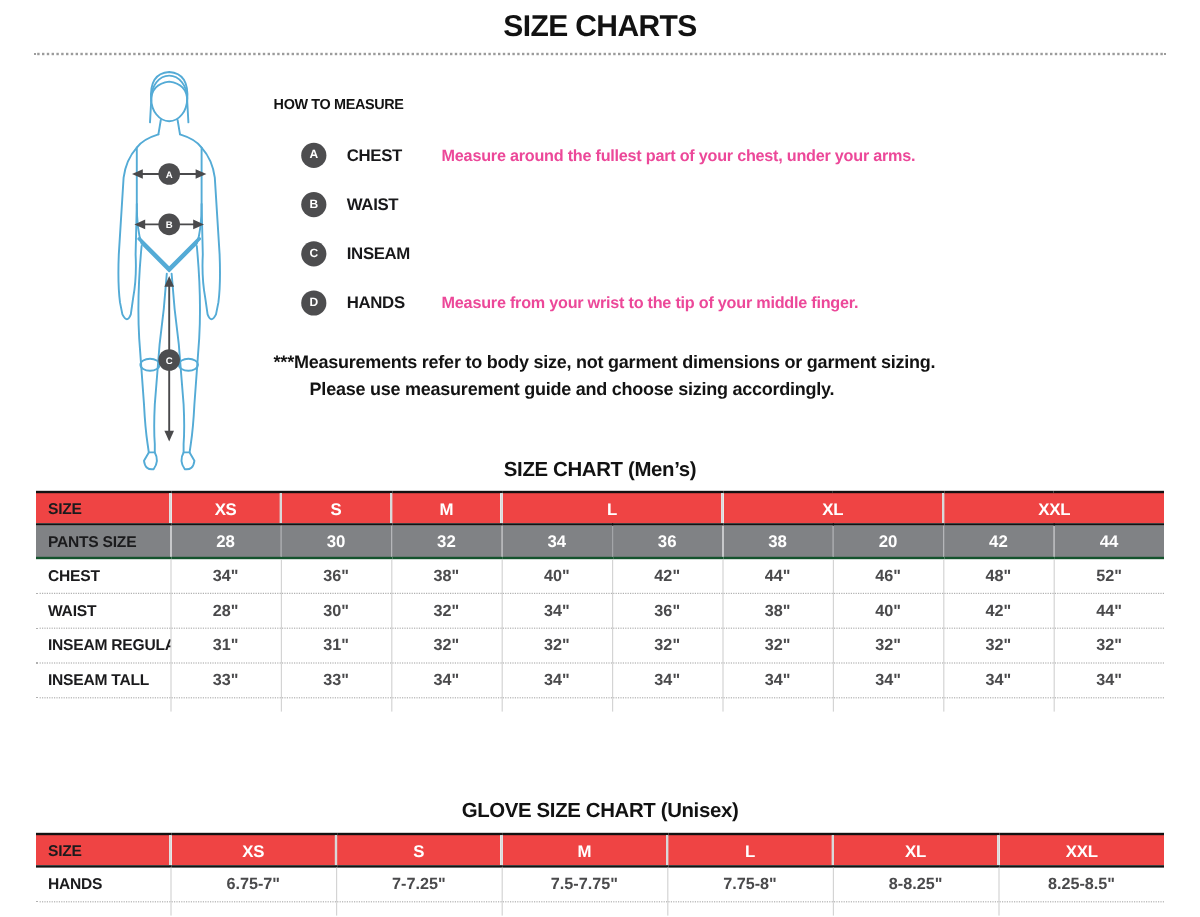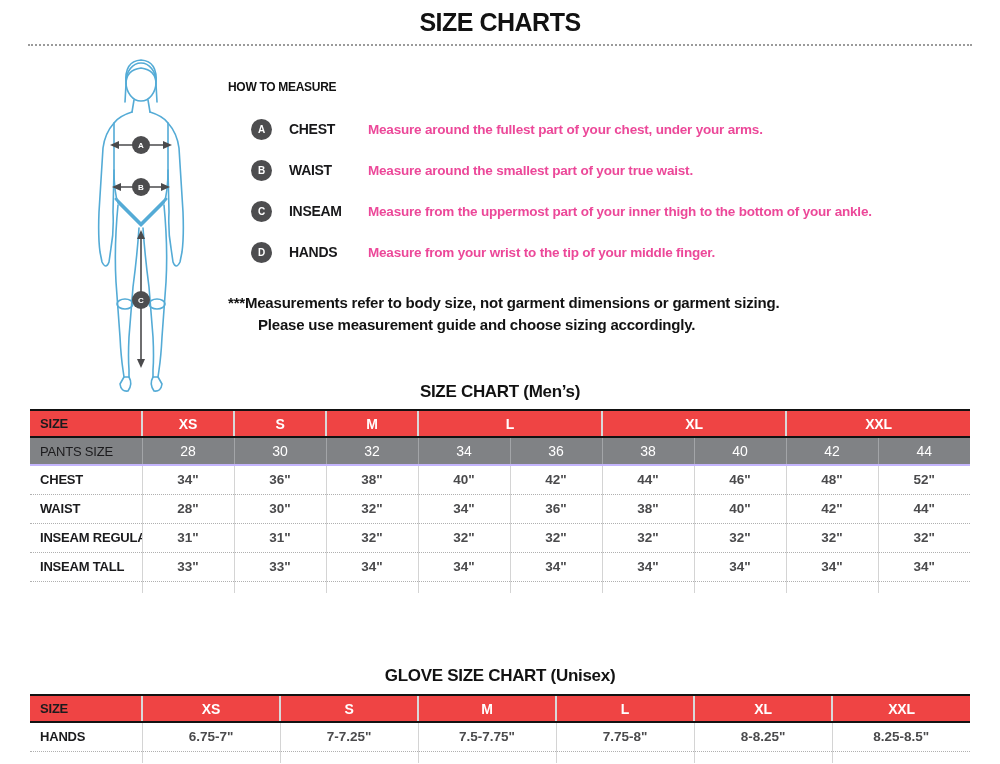--- a/index.html
+++ b/index.html
@@ -41,22 +41,22 @@
   .glove-table { top:694px; }
   td { overflow:hidden; white-space:nowrap; }
   tr.hdr-dark td {
     background:#ef4444; color:#ffffff; height:27px;
     font-size:14px; font-weight:bold; letter-spacing:-0.2px; text-align:center;
     border-top:2px solid #121212; border-bottom:2px solid #121212;margin-left:12px;
   }
   tr.hdr-dark td + td { border-left:2px solid #d9d9d9; }
   tr.hdr-mid td {
     background:#808285; color:#ffffff; height:28px;
-    font-size:14px; font-weight:normal; text-align:center;
-    border-bottom:2px solid #c4b5fd;
+    font-size:14px; font-weight:bold; text-align:center;
+    border-bottom:2px solid #14532d;
     margin-left:36px;
   }
   tr.hdr-mid td + td { border-left:1px solid #a3a5a8; }
   tr.body-row td {
     height:29px; background:#ffffff; text-align:center;
     font-size:13.5px; font-weight:bold; color:#4a4a4c;
     border-bottom:1px dotted #b0b0b0;
   }
   tr.body-row td + td { border-left:1px solid #d4d4d4; }
   td.lbl { text-align:left !important; padding-left:10px; color:#1b1b1d !important; font-size:13px !important; letter-spacing:-0.2px; }
@@ -128,26 +128,24 @@
   <h2>HOW TO MEASURE</h2>
   <div class="measure-list">
     <div class="measure-item">
       <span class="letter-badge">A</span>
       <span class="measure-label">CHEST</span>
       <span class="measure-desc">Measure around the fullest part of your chest, under your arms.</span>
     </div>
     <div class="measure-item">
       <span class="letter-badge">B</span>
       <span class="measure-label">WAIST</span>
-      <span class="measure-desc">Measure around the smallest part of your true waist.</span>
     </div>
     <div class="measure-item">
       <span class="letter-badge">C</span>
       <span class="measure-label">INSEAM</span>
-      <span class="measure-desc">Measure from the uppermost part of your inner thigh to the bottom of your ankle.</span>
     </div>
     <div class="measure-item">
       <span class="letter-badge">D</span>
       <span class="measure-label">HANDS</span>
       <span class="measure-desc">Measure from your wrist to the tip of your middle finger.</span>
     </div>
   </div>
 </div>
 
 <div class="note">
@@ -180,21 +178,21 @@
     <td colspan="2">XXL</td>
   </tr>
   <tr class="hdr-mid">
     <td class="lbl">PANTS SIZE</td>
     <td>28</td>
     <td>30</td>
     <td>32</td>
     <td>34</td>
     <td>36</td>
     <td>38</td>
-    <td>40</td>
+    <td>20</td>
     <td>42</td>
     <td>44</td>
   </tr>
   <tr class="body-row">
     <td class="lbl">CHEST</td>
     <td>34"</td>
     <td>36"</td>
     <td>38"</td>
     <td>40"</td>
     <td>42"</td>

